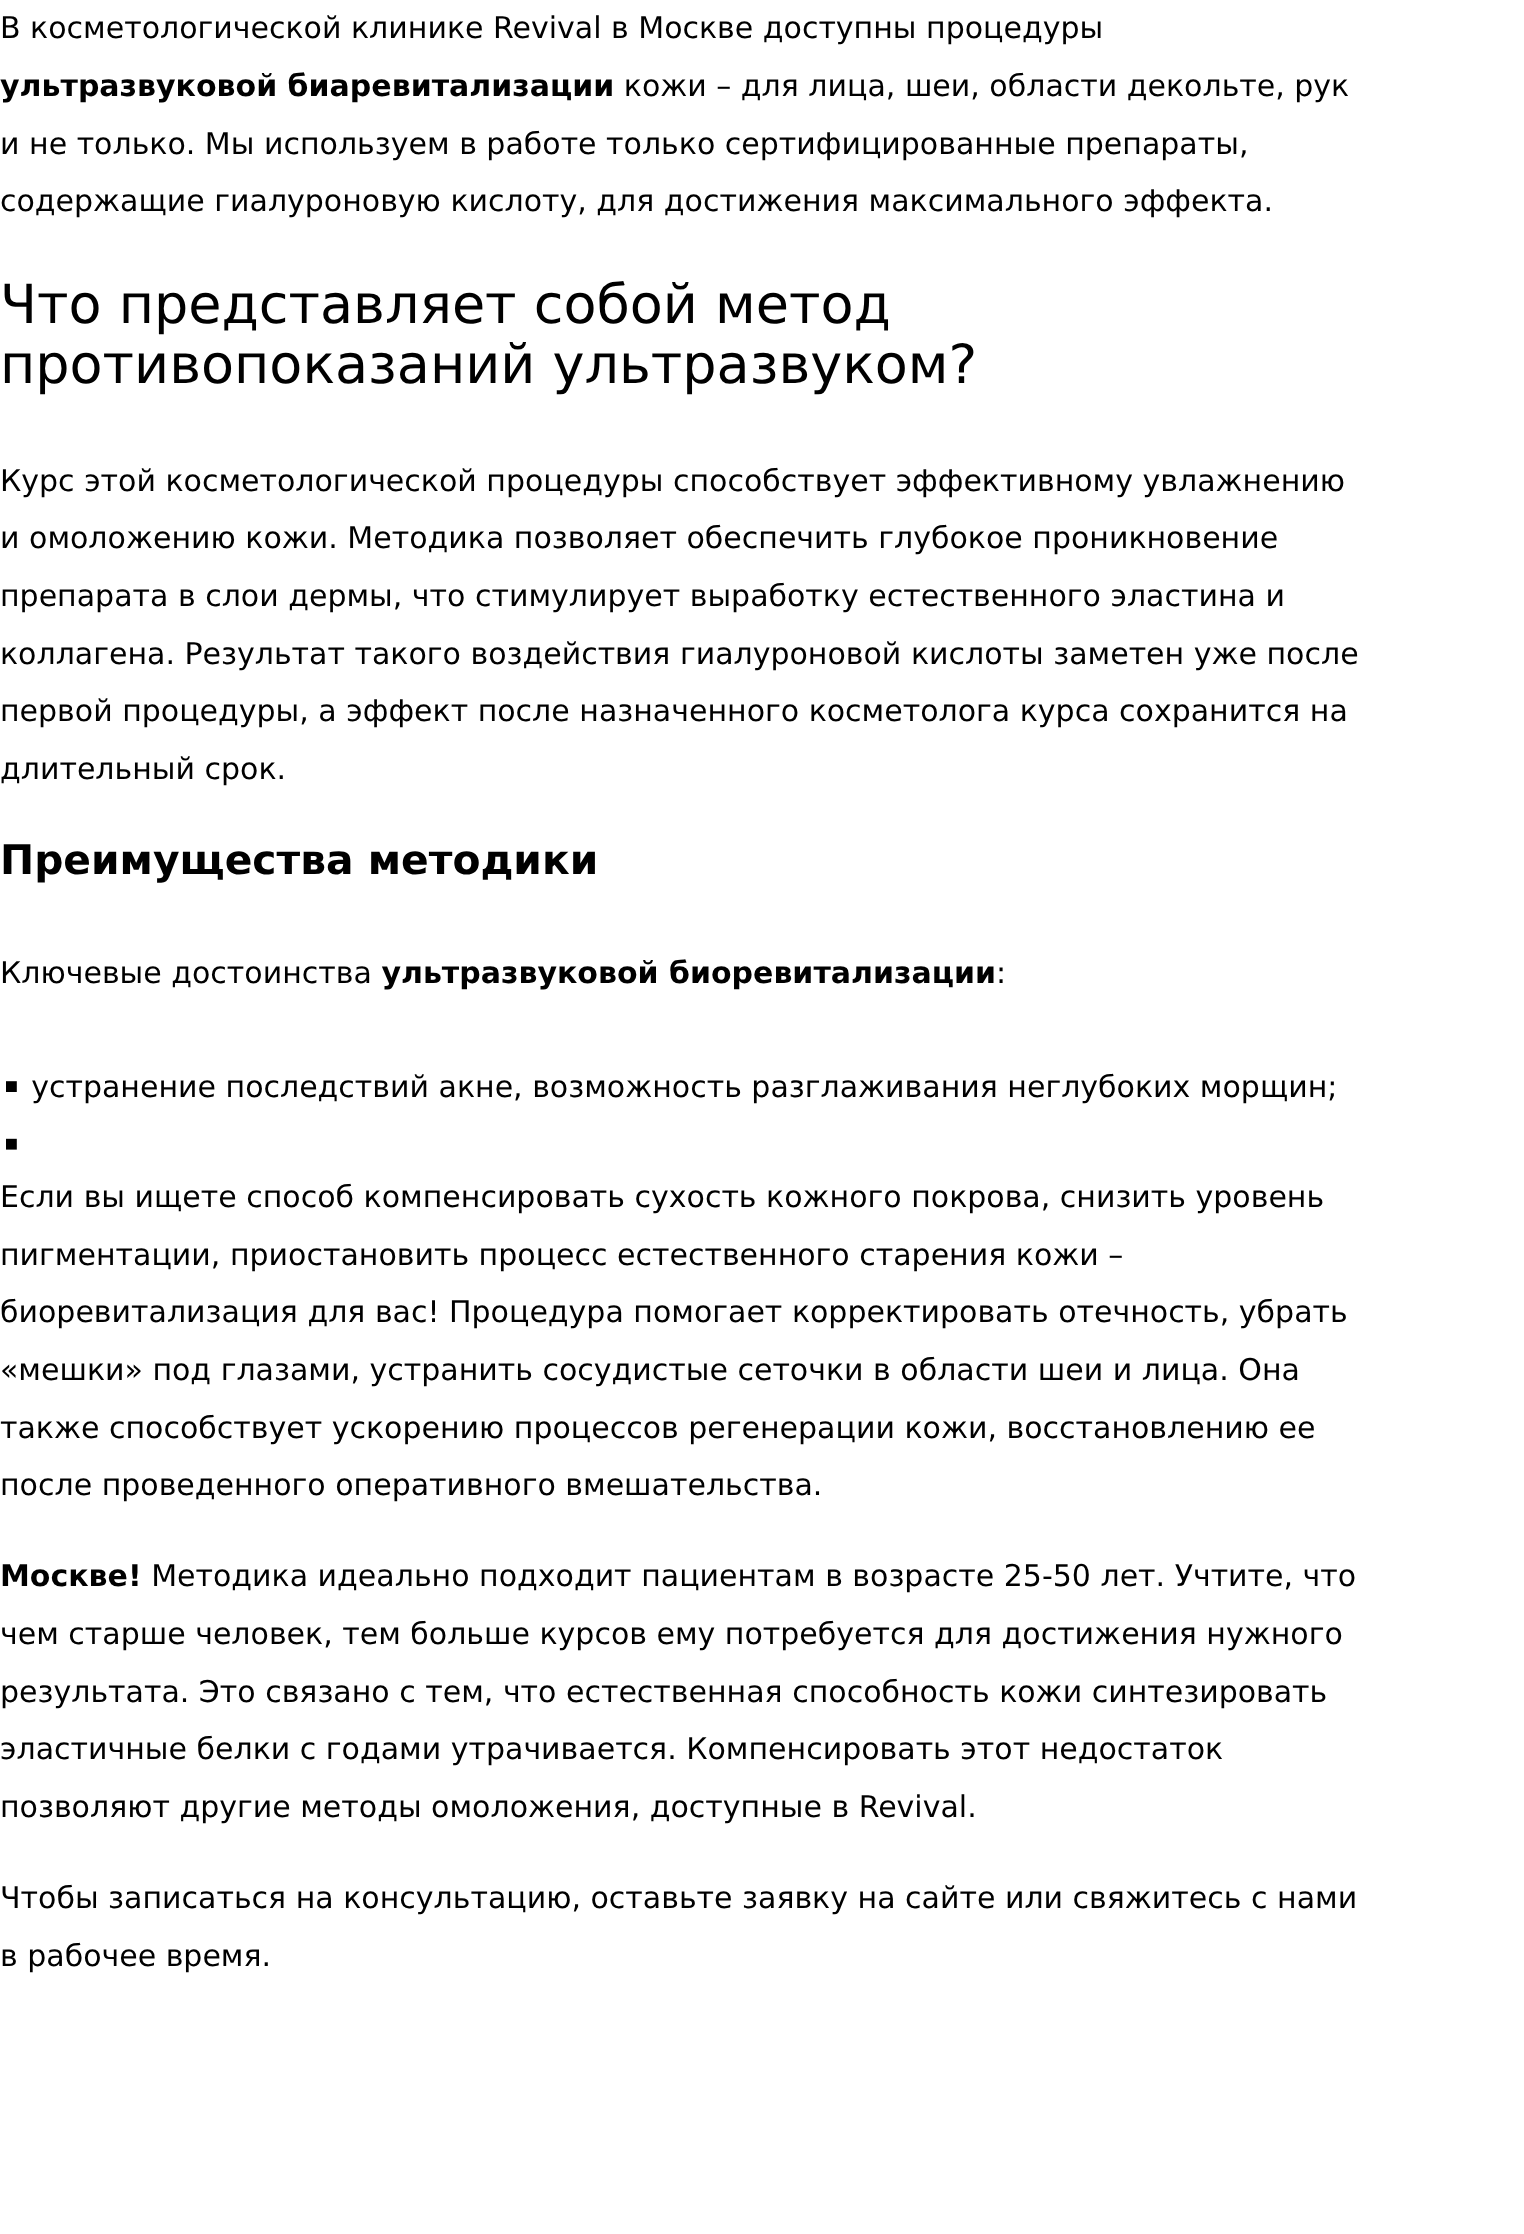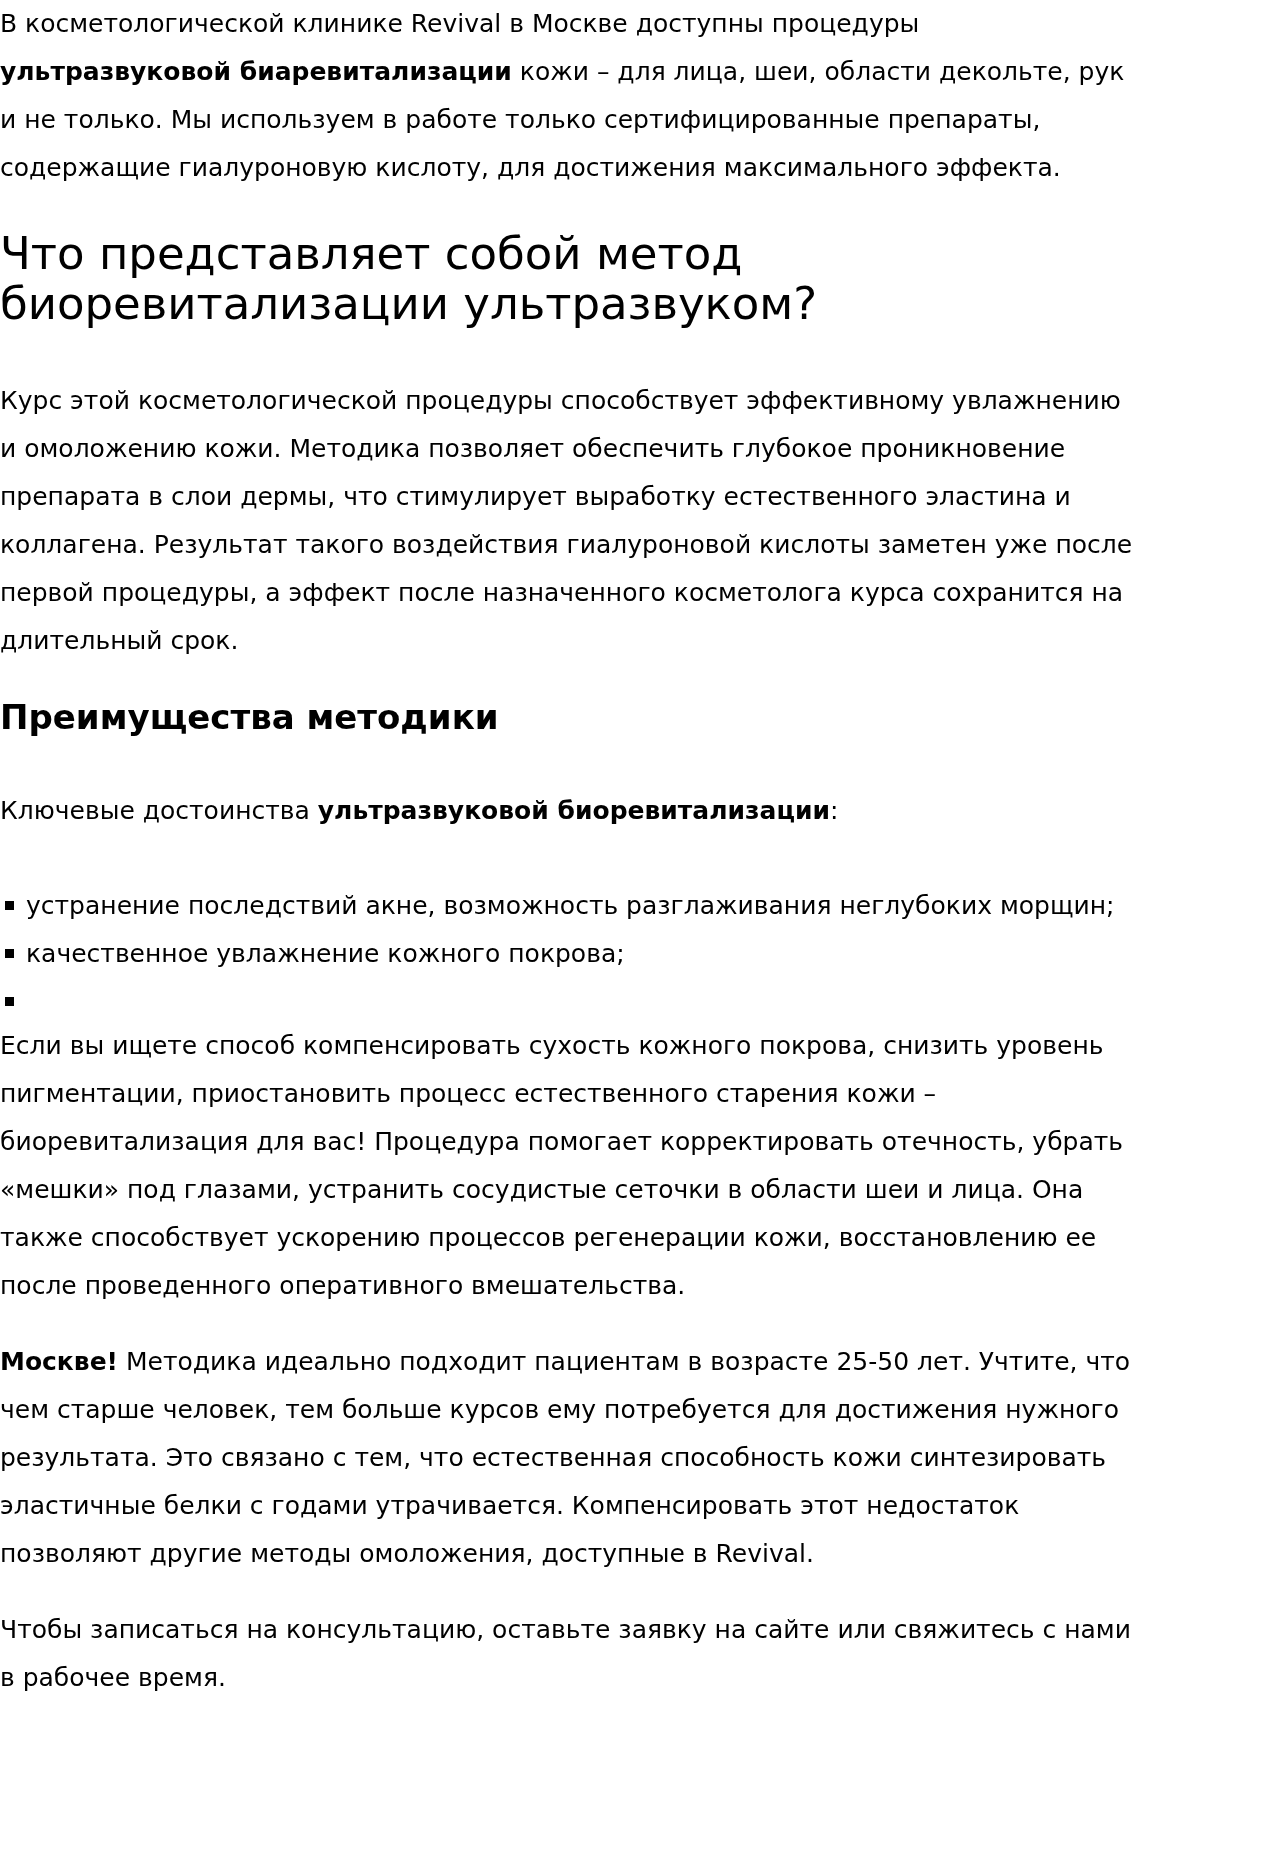--- a/index.html
+++ b/index.html
@@ -57,32 +57,31 @@
     background: #000000;
   }
 </style>
 </head>
 <body>
 
 <div class="article">
 
   <p class="first"><span>В косметологической клинике Revival в Москве доступны процедуры </span><strong>ультразвуковой биаревитализации</strong><span> кожи – для лица, шеи, области декольте, рук и не только. Мы используем в работе только сертифицированные препараты, содержащие гиалуроновую кислоту, для достижения максимального эффекта.</span></p>
 
-  <h1>Что представляет собой метод биоревитализации ультразвуком?</h1>
+  <h1>Что представляет собой метод противопоказаний ультразвуком?</h1>
 
   <p>Курс этой косметологической процедуры способствует эффективному увлажнению и омоложению кожи. Методика позволяет обеспечить глубокое проникновение препарата в слои дермы, что стимулирует выработку естественного эластина и коллагена. Результат такого воздействия гиалуроновой кислоты заметен уже после первой процедуры, а эффект после назначенного косметолога курса сохранится на длительный срок.</p>
 
 
   <h2>Преимущества методики</h2>
 
   <p><span>Ключевые достоинства </span><strong>ультразвуковой биоревитализации</strong><span>:</span></p>
 
   <ul class="benefits">
     <li><span class="bullet"></span><span>устранение последствий акне, возможность разглаживания неглубоких морщин;</span></li>
-    <li><span class="bullet"></span><span>качественное увлажнение кожного покрова;</span></li>
     <li><span class="bullet"></span></li>
   </ul>
 
   <p>Если вы ищете способ компенсировать сухость кожного покрова, снизить уровень пигментации, приостановить процесс естественного старения кожи – биоревитализация для вас! Процедура помогает корректировать отечность, убрать «мешки» под глазами, устранить сосудистые сеточки в области шеи и лица. Она также способствует ускорению процессов регенерации кожи, восстановлению ее после проведенного оперативного вмешательства.</p>
 
   <p><strong>Москве!</strong><span> Методика идеально подходит пациентам в возрасте 25-50 лет. Учтите, что чем старше человек, тем больше курсов ему потребуется для достижения нужного результата. Это связано с тем, что естественная способность кожи синтезировать эластичные белки с годами утрачивается. Компенсировать этот недостаток позволяют другие методы омоложения, доступные в Revival.</span></p>
 
   <p>Чтобы записаться на консультацию, оставьте заявку на сайте или свяжитесь с нами в рабочее время.</p>
 
 </div>

